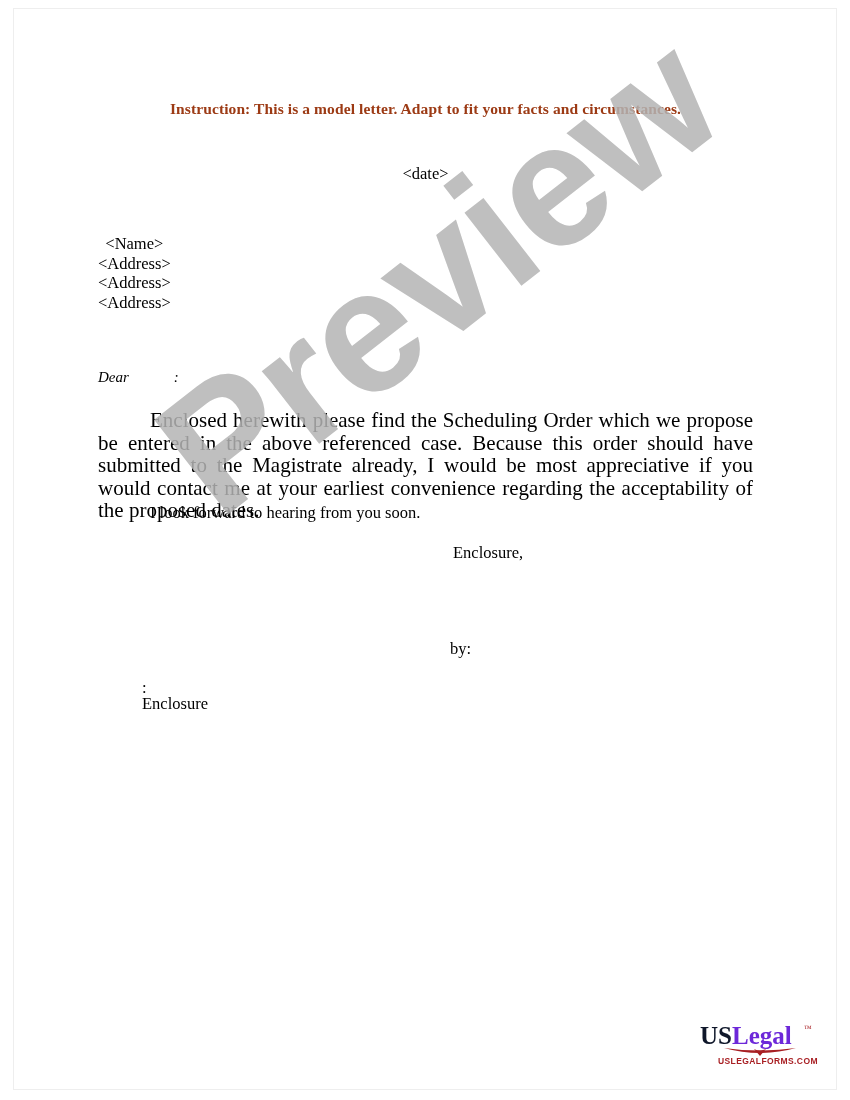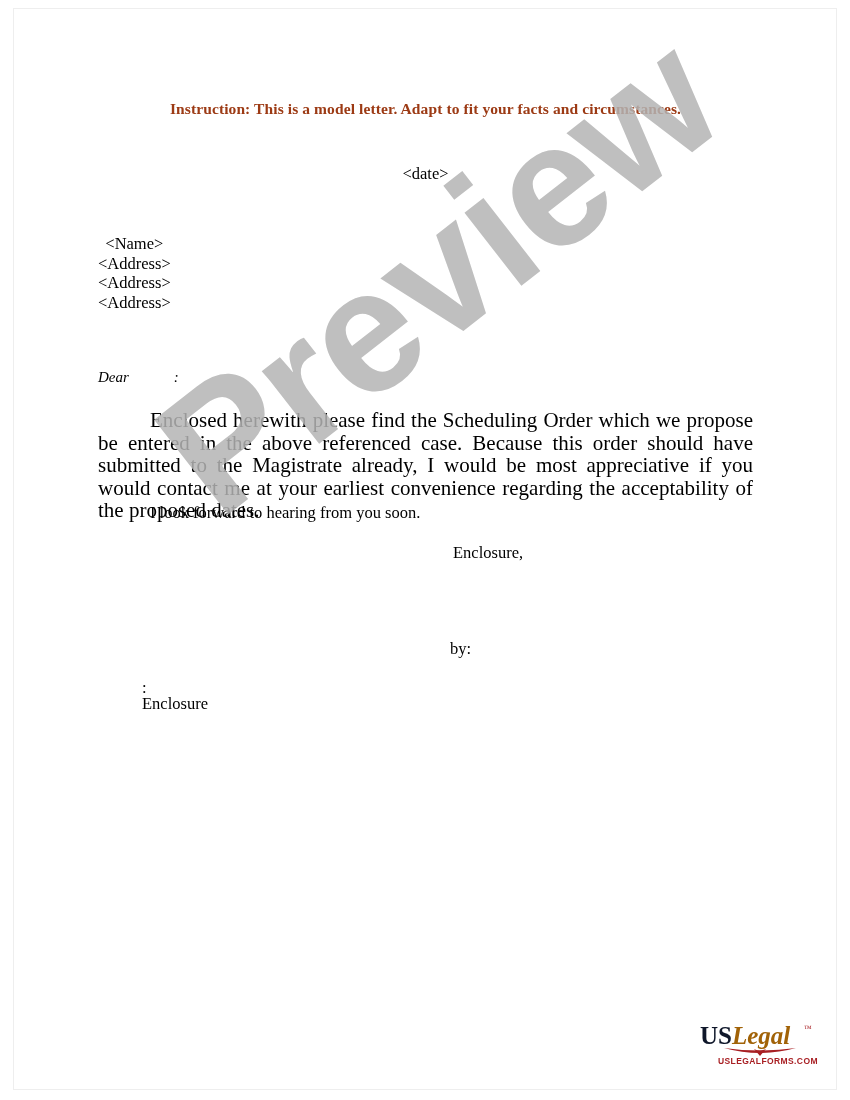--- a/index.html
+++ b/index.html
@@ -181,21 +181,21 @@
   .logo-main {
     position: absolute;
     left: 0;
     top: 0;
     font-size: 25px;
     font-weight: bold;
     letter-spacing: 0px;
     white-space: nowrap;
   }
   .logo-us { color: #0f172a; }
-  .logo-legal { color: #a16207; font-style: italic; }
+  .logo-legal { color: #6d28d9; }
   .logo-tm {
     position: absolute;
     left: 104px;
     top: 2px;
     font-size: 8px;
     color: #a81f23;
   }
   .logo-swoosh {
     position: absolute;
     left: 24px;

